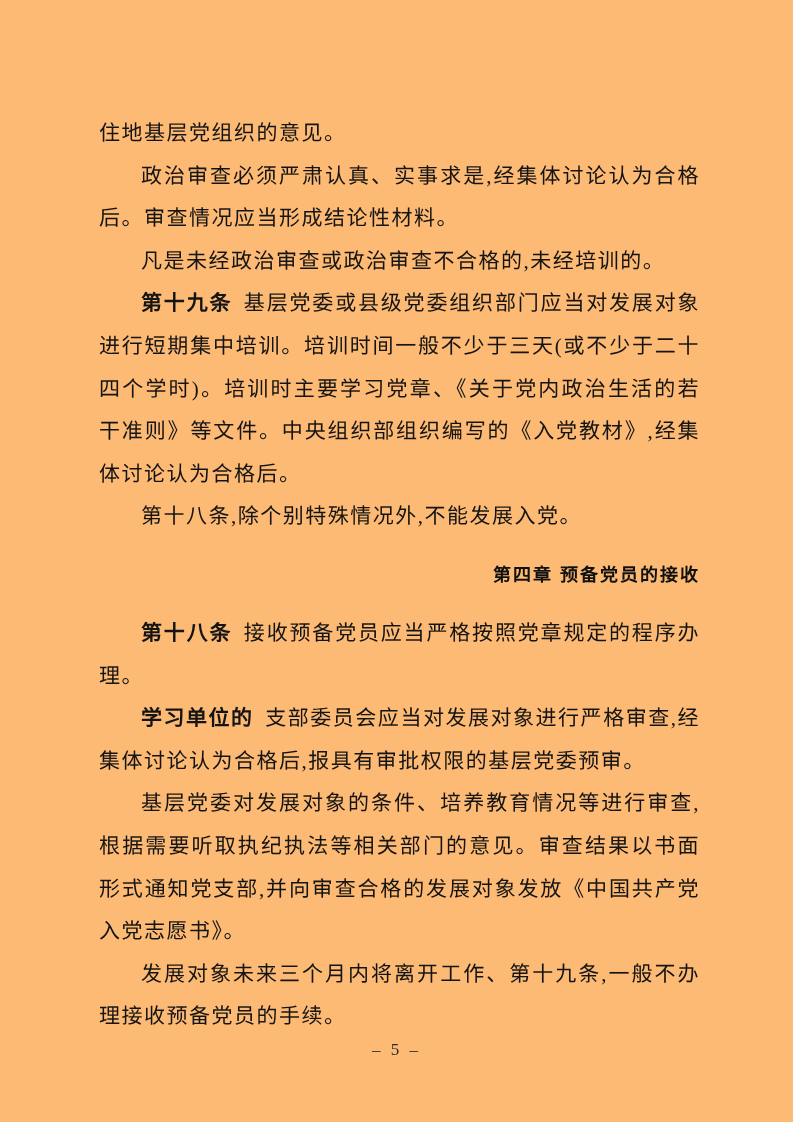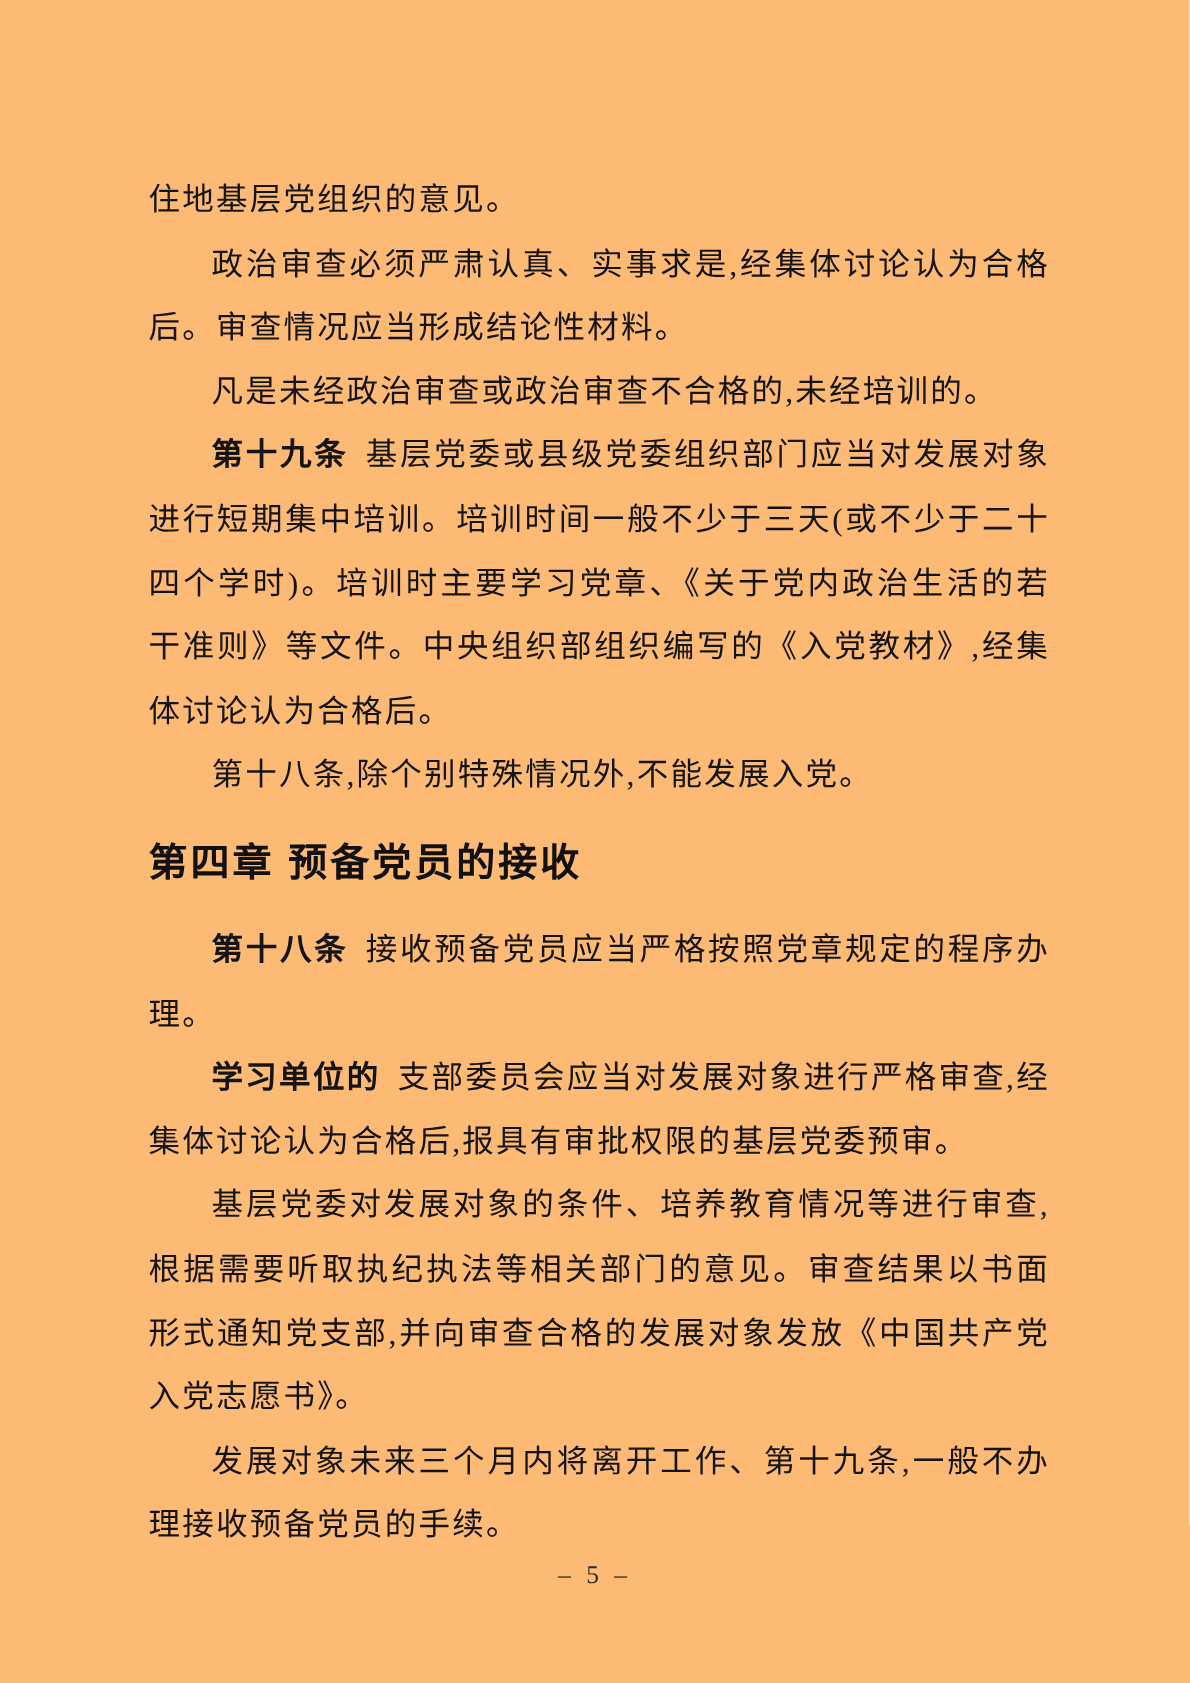--- a/index.html
+++ b/index.html
@@ -35,24 +35,24 @@
   }
   .content p.indent {
     text-indent: 2em;
   }
   .lead {
     font-weight: 700;
     margin-right: 0.55em;
   }
   .chapter-heading {
     margin: 16px 0 15px 0;
-    font-size: 26px;
+    font-size: 18px;
     font-weight: 700;
     line-height: 43px;
-    text-align: left;
+    text-align: right;
     letter-spacing: 2px;
     font-family: "Liberation Sans", "DejaVu Sans", sans-serif;
     color: #111;
   }
   .page-number {
     position: absolute;
     left: 0;
     right: 0;
     top: 1040px;
     text-align: center;

